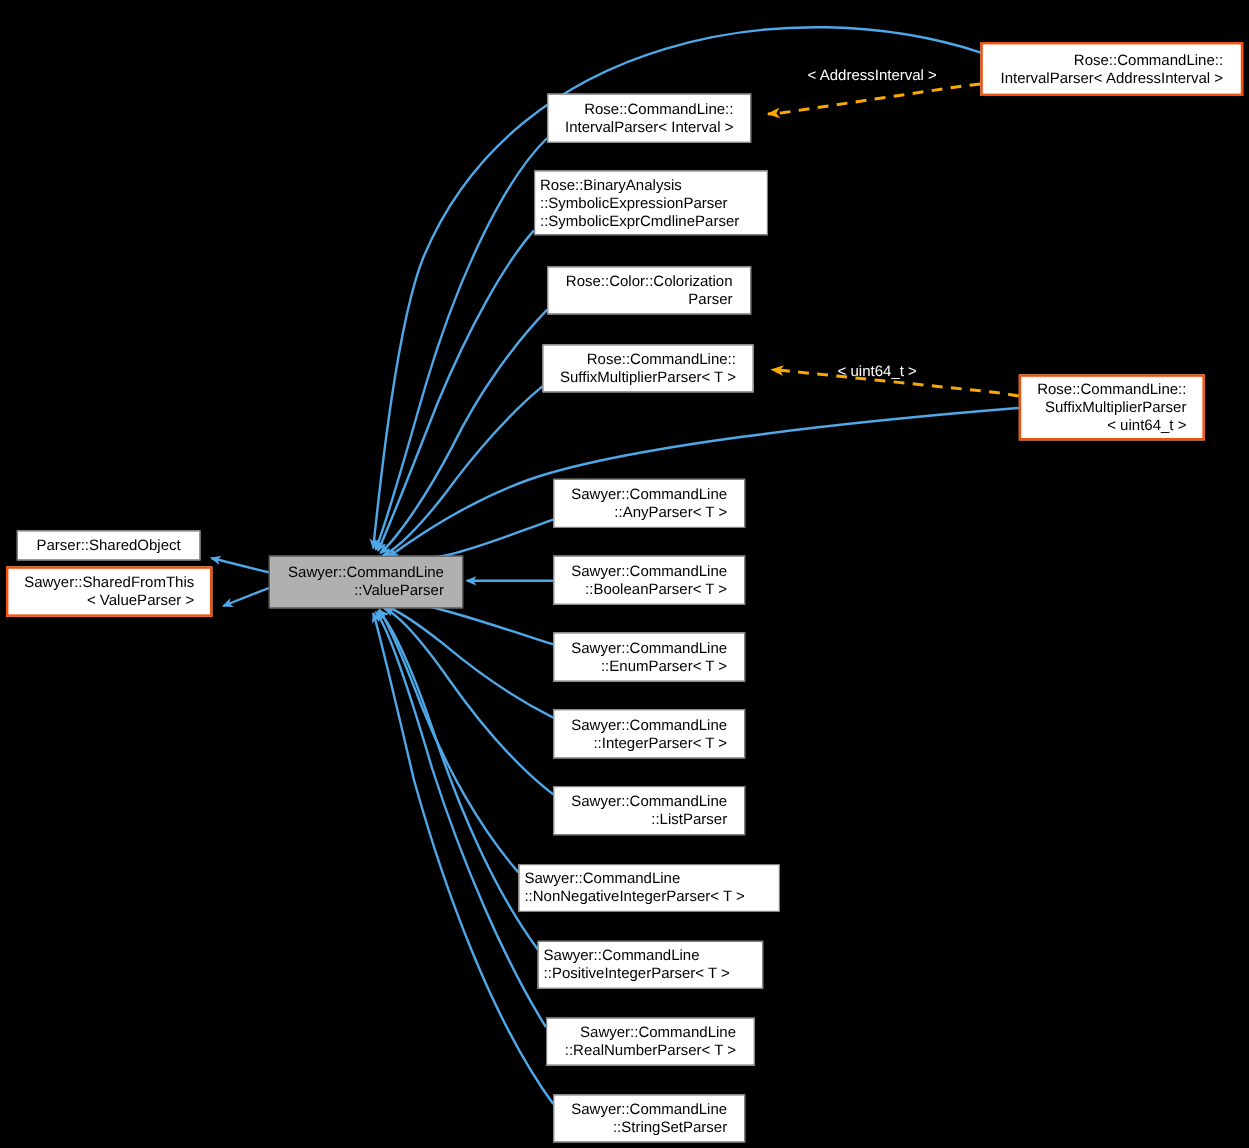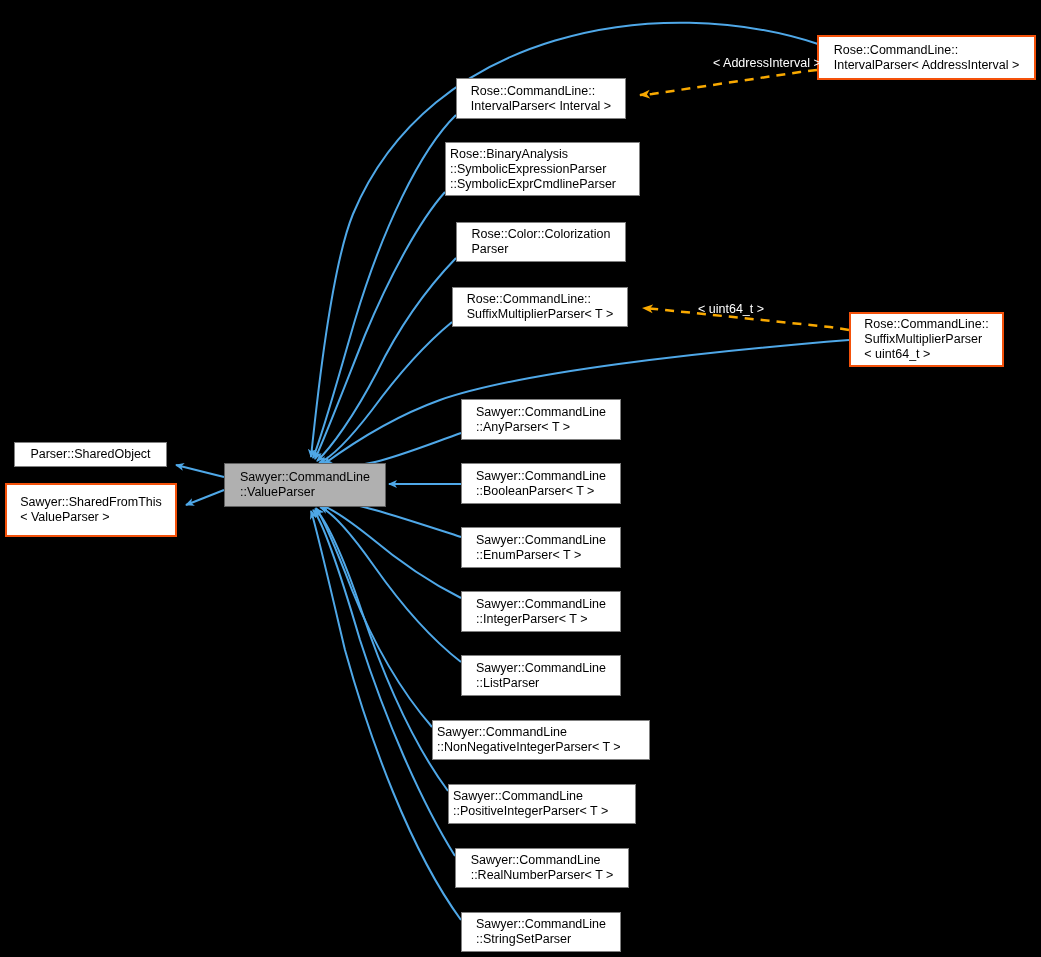--- a/index.html
+++ b/index.html
@@ -25,21 +25,21 @@
     pointer-events: none;
   }
   .node {
     position: absolute;
     box-sizing: border-box;
     background: #ffffff;
     border: 1px solid #808080;
     display: flex;
     align-items: center;
     justify-content: center;
-    text-align: left;
+    text-align: right;
     color: #000000;
     font-size: 12.5px;
     line-height: 15px;
     letter-spacing: 0px;
     z-index: 5;
   }
   .node .txt {
     display: block;
     white-space: pre-line;
     padding: 0 4px;
@@ -100,21 +100,21 @@
     <g fill="none" stroke="#f9a900" stroke-width="2.5" stroke-dasharray="9,7" marker-end="url(#arrow-orange)">
       <path d="M817,70 L800,72 L652,94 L640,95"></path>
       <path d="M849,330 L830,327 L655,309 L643,308"></path>
     </g>
   </svg>
 
   <div class="node plain" style="left:14px;top:442px;width:153px;height:25px;">
     <span class="txt">Parser::SharedObject</span>
   </div>
 
-  <div class="node highlight" style="left:5px;top:483px;width:172px;height:54px;">
+  <div class="node highlight" style="left:5px;top:472px;width:172px;height:42px;">
     <span class="txt">Sawyer::SharedFromThis
 &lt; ValueParser &gt;</span>
   </div>
 
   <div class="node current" style="left:224px;top:463px;width:162px;height:44px;">
     <span class="txt">Sawyer::CommandLine
 ::ValueParser</span>
   </div>
 
   <div class="node plain" style="left:456px;top:78px;width:170px;height:41px;">
@@ -187,17 +187,17 @@
   <div class="node plain" style="left:455px;top:848px;width:174px;height:40px;">
     <span class="txt">Sawyer::CommandLine
 ::RealNumberParser&lt; T &gt;</span>
   </div>
 
   <div class="node plain" style="left:461px;top:912px;width:160px;height:40px;">
     <span class="txt">Sawyer::CommandLine
 ::StringSetParser</span>
   </div>
 
-  <div class="edge-label" style="left:673px;top:56px;margin-left:40px;">&lt; AddressInterval &gt;</div>
+  <div class="edge-label" style="left:673px;top:56px;">&lt; AddressInterval &gt;</div>
 
   <div class="edge-label" style="left:698px;top:302px;">&lt; uint64_t &gt;</div>
 
 </div>
 
 </body></html>

